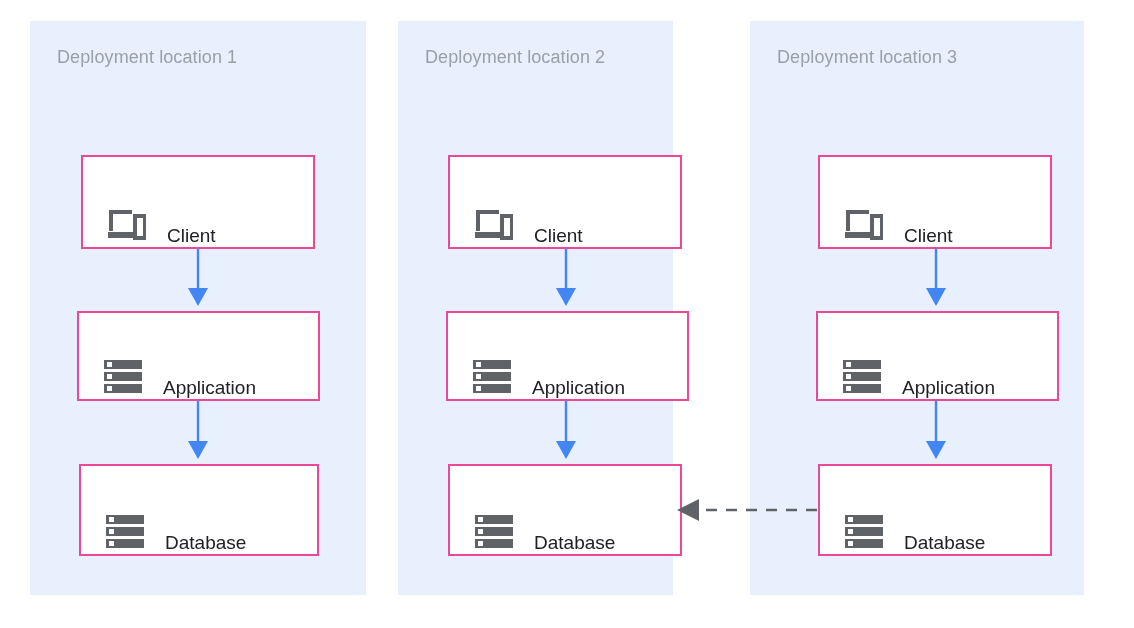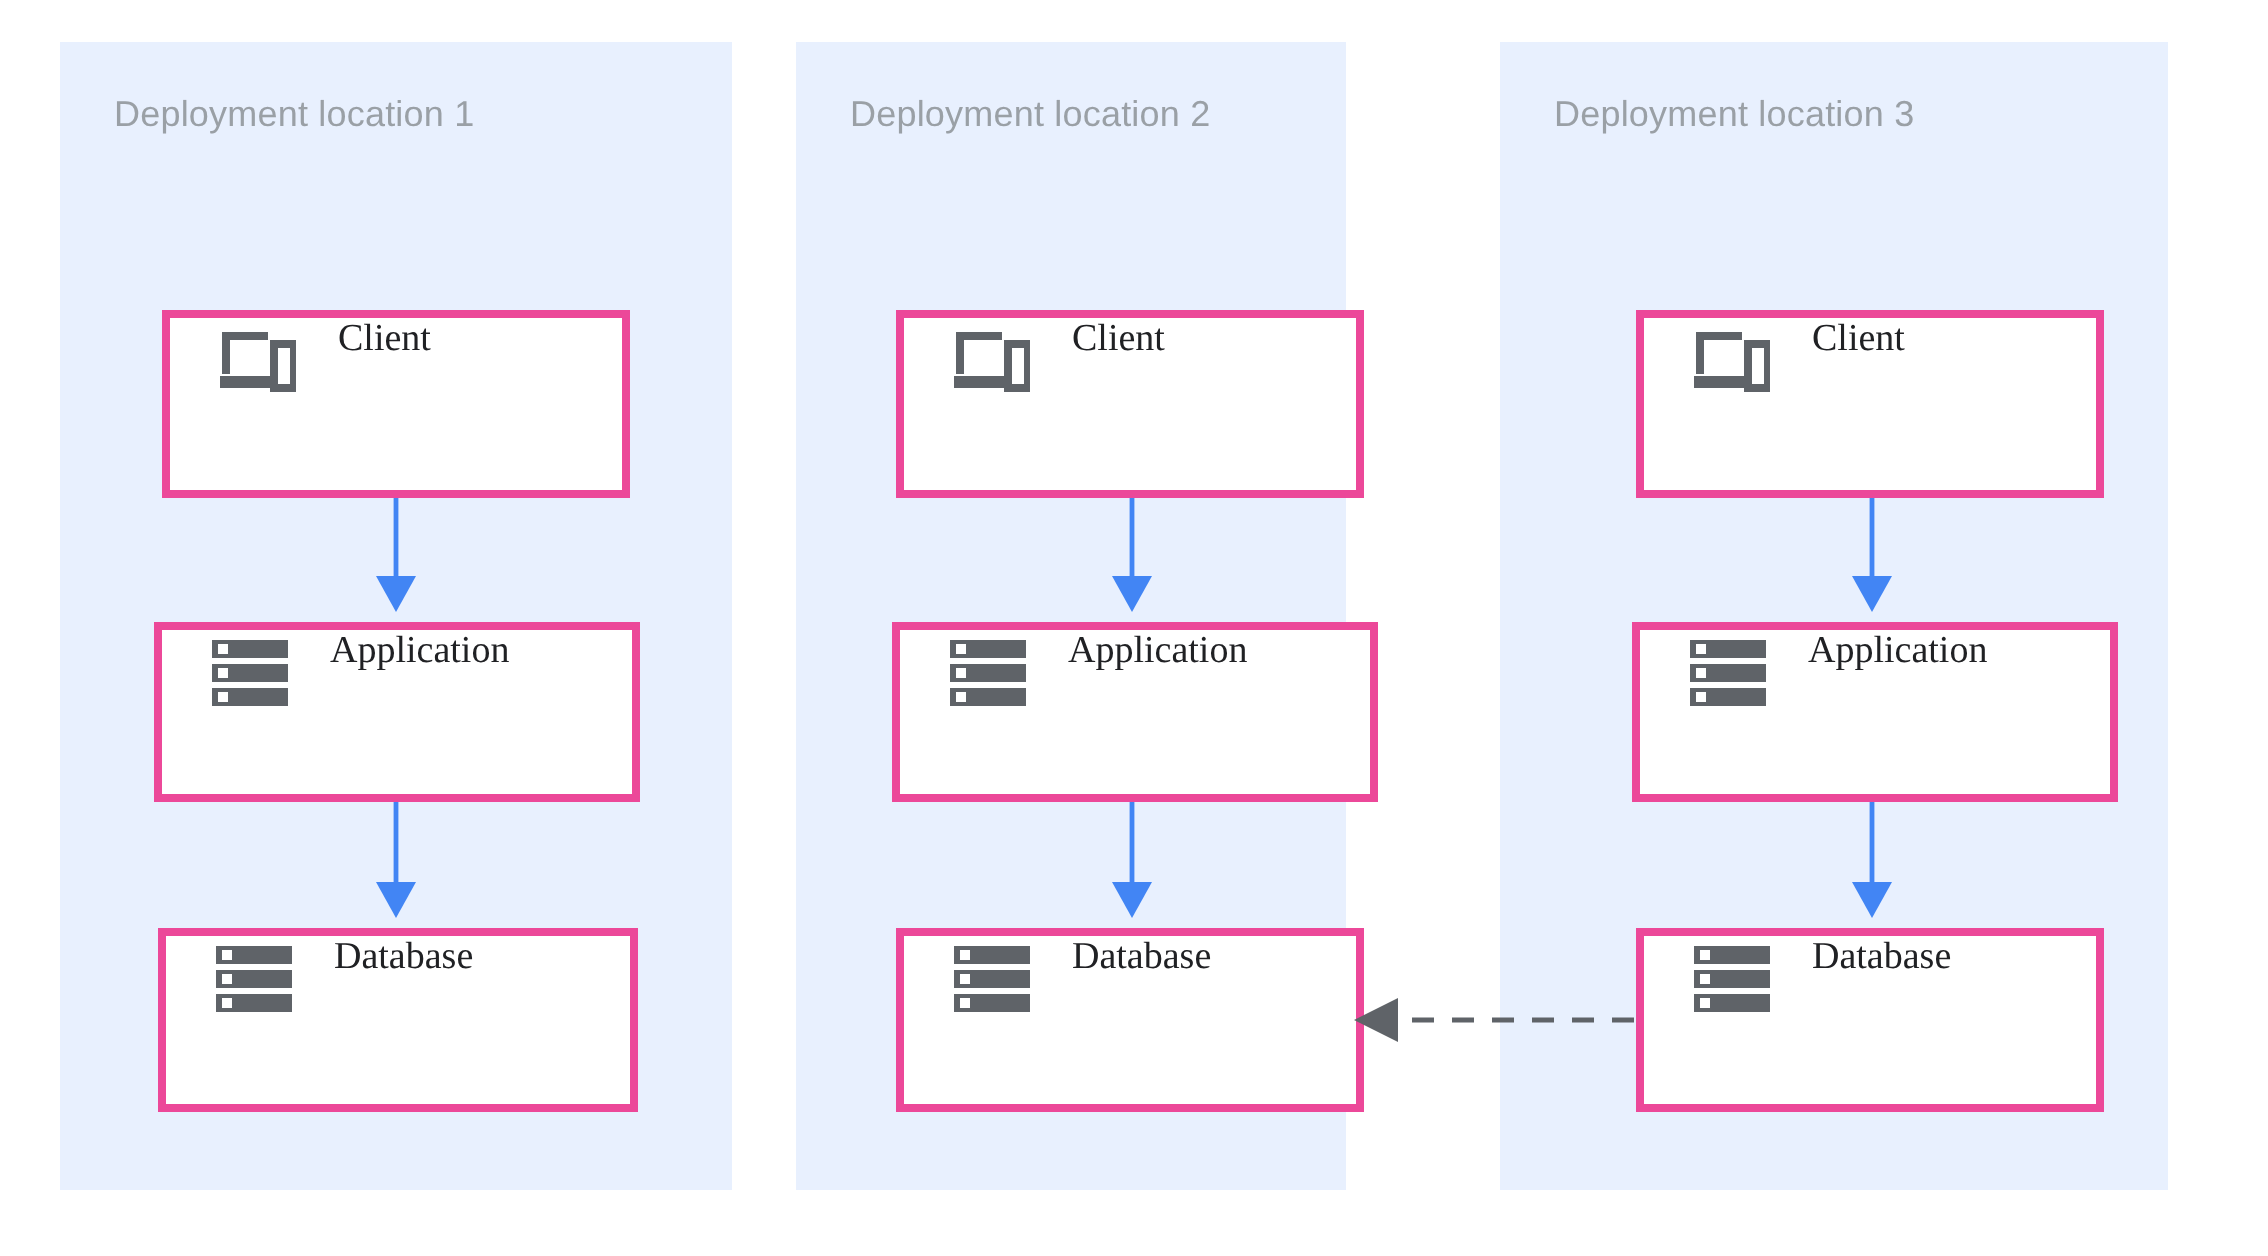--- a/index.html
+++ b/index.html
@@ -20,25 +20,24 @@
     left:27px;top:26px;
     font-size:18px;
     color:#9aa0a6;
     letter-spacing:.1px;
     white-space:nowrap;
   }
 
   .node{
     position:absolute;
     background:#ffffff;
-    border:4px solid #ec4899;
+    border:2px solid #ec4899;
     box-sizing:border-box;
     display:flex;
-    align-items:flex-start;
-    font-family:Liberation Serif, serif;
+    align-items:flex-end;
   }
   .node-icon{
     flex:0 0 auto;
     margin-left:22px;
     width:44px;height:44px;
     display:flex;align-items:center;justify-content:center;
   }
   .node-label{
     flex:0 0 auto;
     margin-left:18px;

